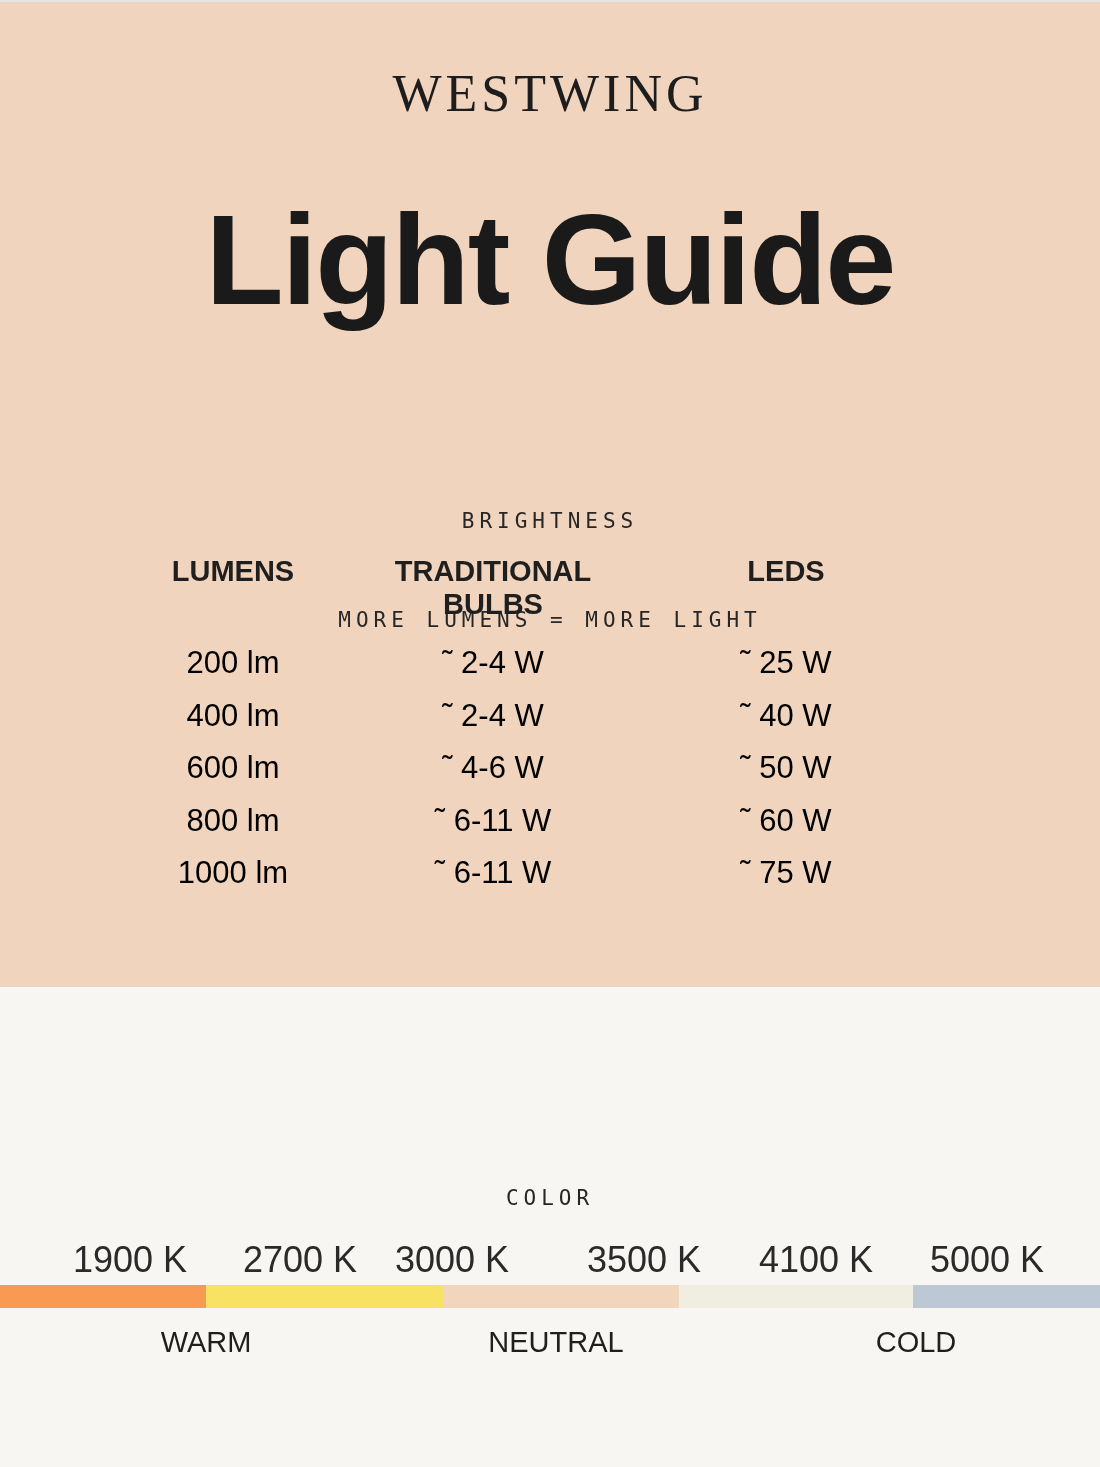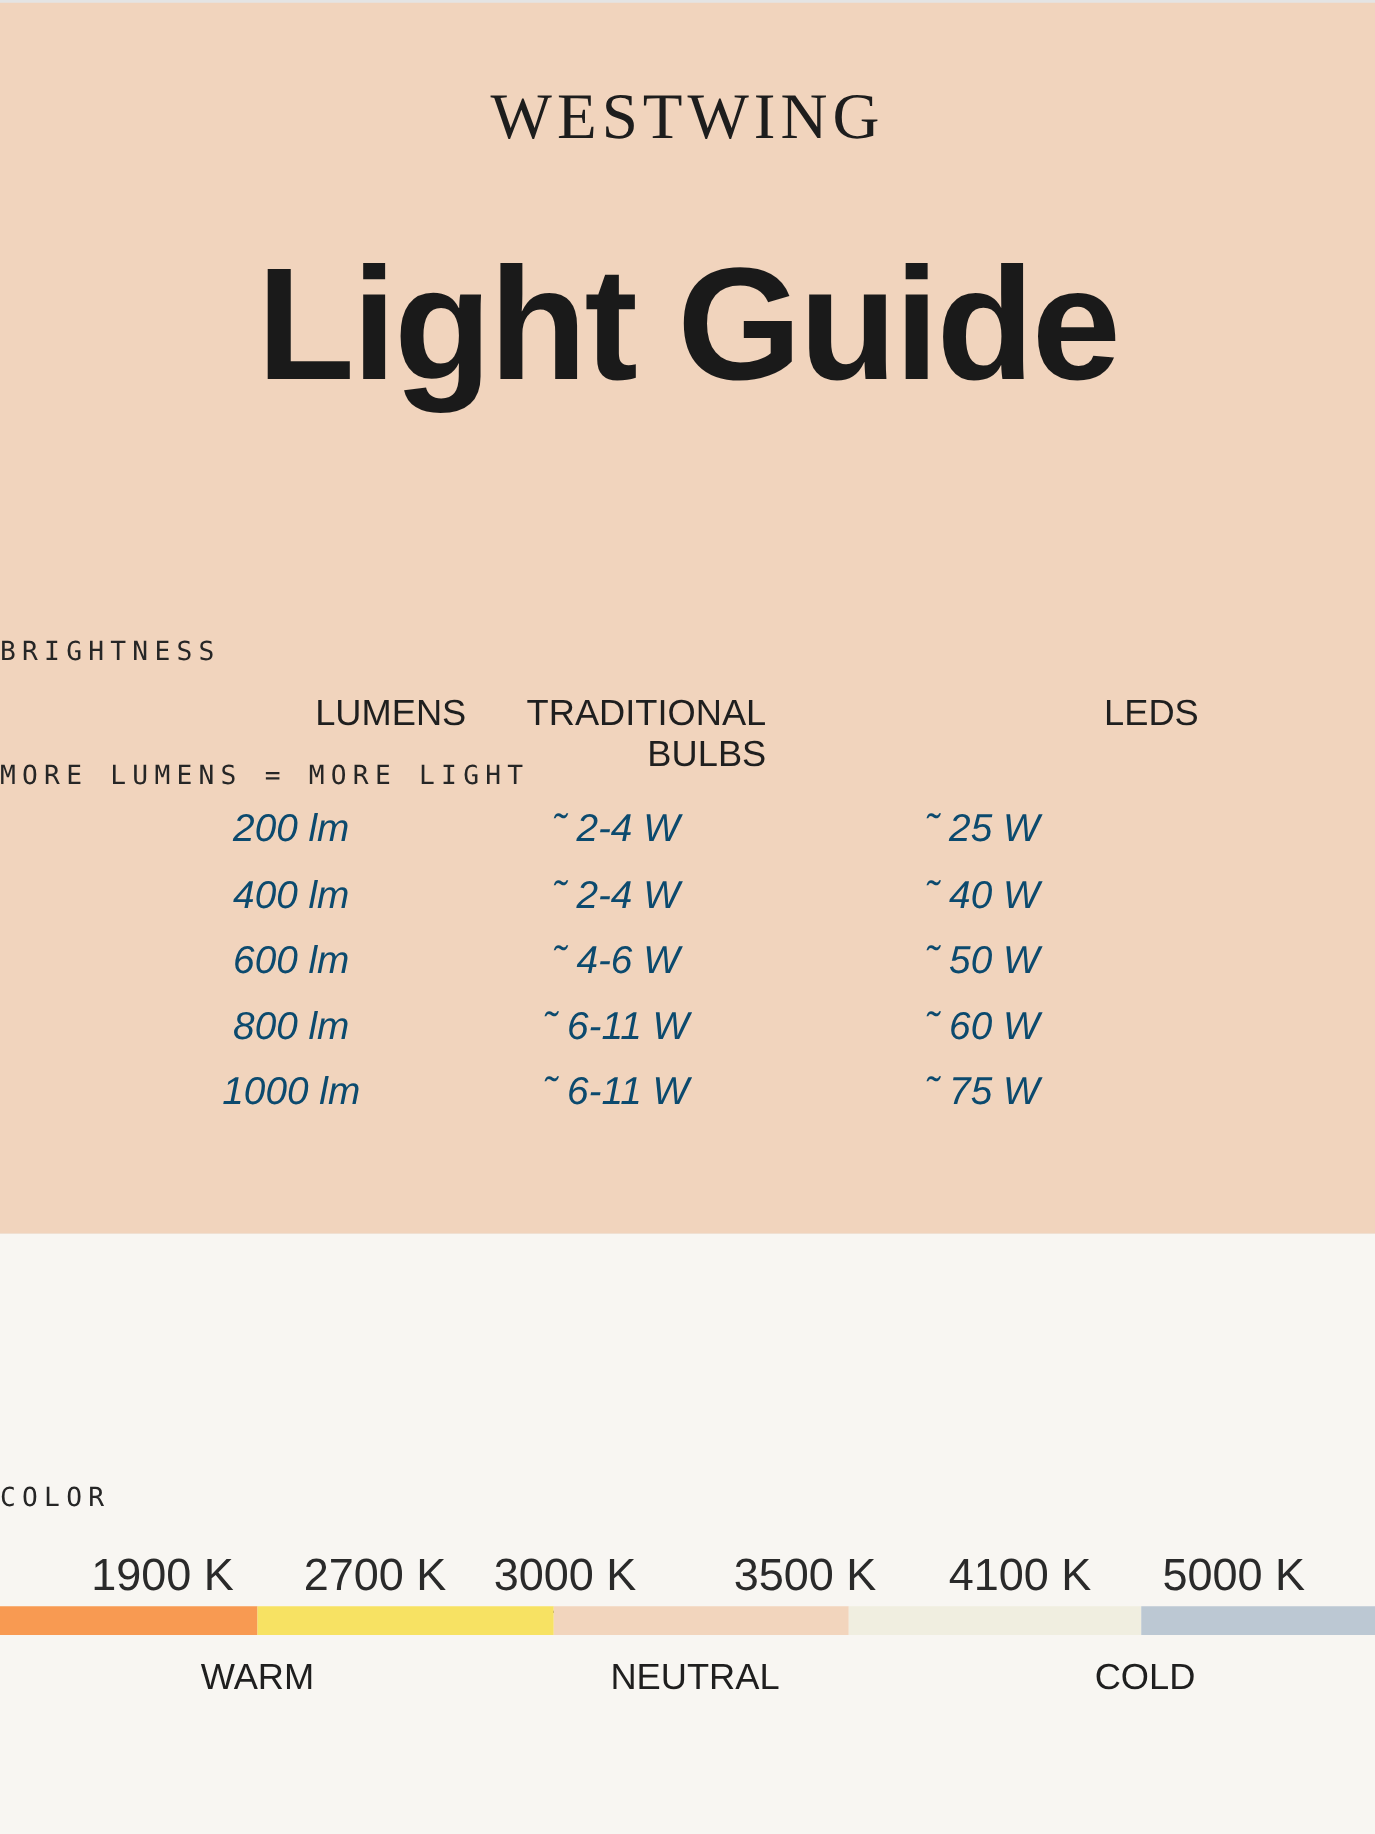--- a/index.html
+++ b/index.html
@@ -14,35 +14,35 @@
     position:absolute; top:62px; left:0; width:100%; text-align:center;
     font-family:"Liberation Serif", serif; font-size:52px; font-weight:500;
     letter-spacing:4px; color:#1d1d1d;
   }
   .title {
     position:absolute; top:188px; left:0; width:100%; text-align:center;
     font-size:128px; font-weight:700; letter-spacing:-2px; line-height:1.1;
     color:#1a1a1a;
   }
   .mono-head {
-    position:absolute; left:0; width:100%; 
+    position:absolute; left:0; width:100%; text-align:center;
     font-family:"DejaVu Sans Mono", monospace; font-size:21px;
     letter-spacing:5px; line-height:33px; color:#262626; white-space:pre;
   }
   #brightness-head { top:437px; }
   #color-head { top:1114px; }
 
   .lumen-table { position:absolute; top:553px; left:93px; width:866px; }
   .table-headers, .table-row { display:grid; grid-template-columns:280px 240px 346px; }
   .table-headers div {
-    text-align:right; font-size:29px; font-weight:400; letter-spacing:0px; color:#1f1f1f;
+    text-align:center; font-size:29px; font-weight:700; letter-spacing:0px; color:#1f1f1f;
   }
   .table-rows { margin-top:16px; }
   .table-row { height:52.5px; align-items:center; }
-  .table-row div { text-align:center; font-size:31px; font-weight:400; color:#0c4a6e;font-style:italic; }
+  .table-row div { text-align:center; font-size:31px; font-weight:400; color:#000000; }
 
   .kelvin-label {
     position:absolute; top:1237px; transform:translateX(-50%);
     font-size:36px; color:#2a2a2a; white-space:nowrap;
   }
   .kelvin-label:nth-of-type(1){ left:130px; }
   .kelvin-label:nth-of-type(2){ left:300px; }
   .kelvin-label:nth-of-type(3){ left:452px; }
   .kelvin-label:nth-of-type(4){ left:644px;text-align:center; }
   .kelvin-label:nth-of-type(5){ left:816px; }

